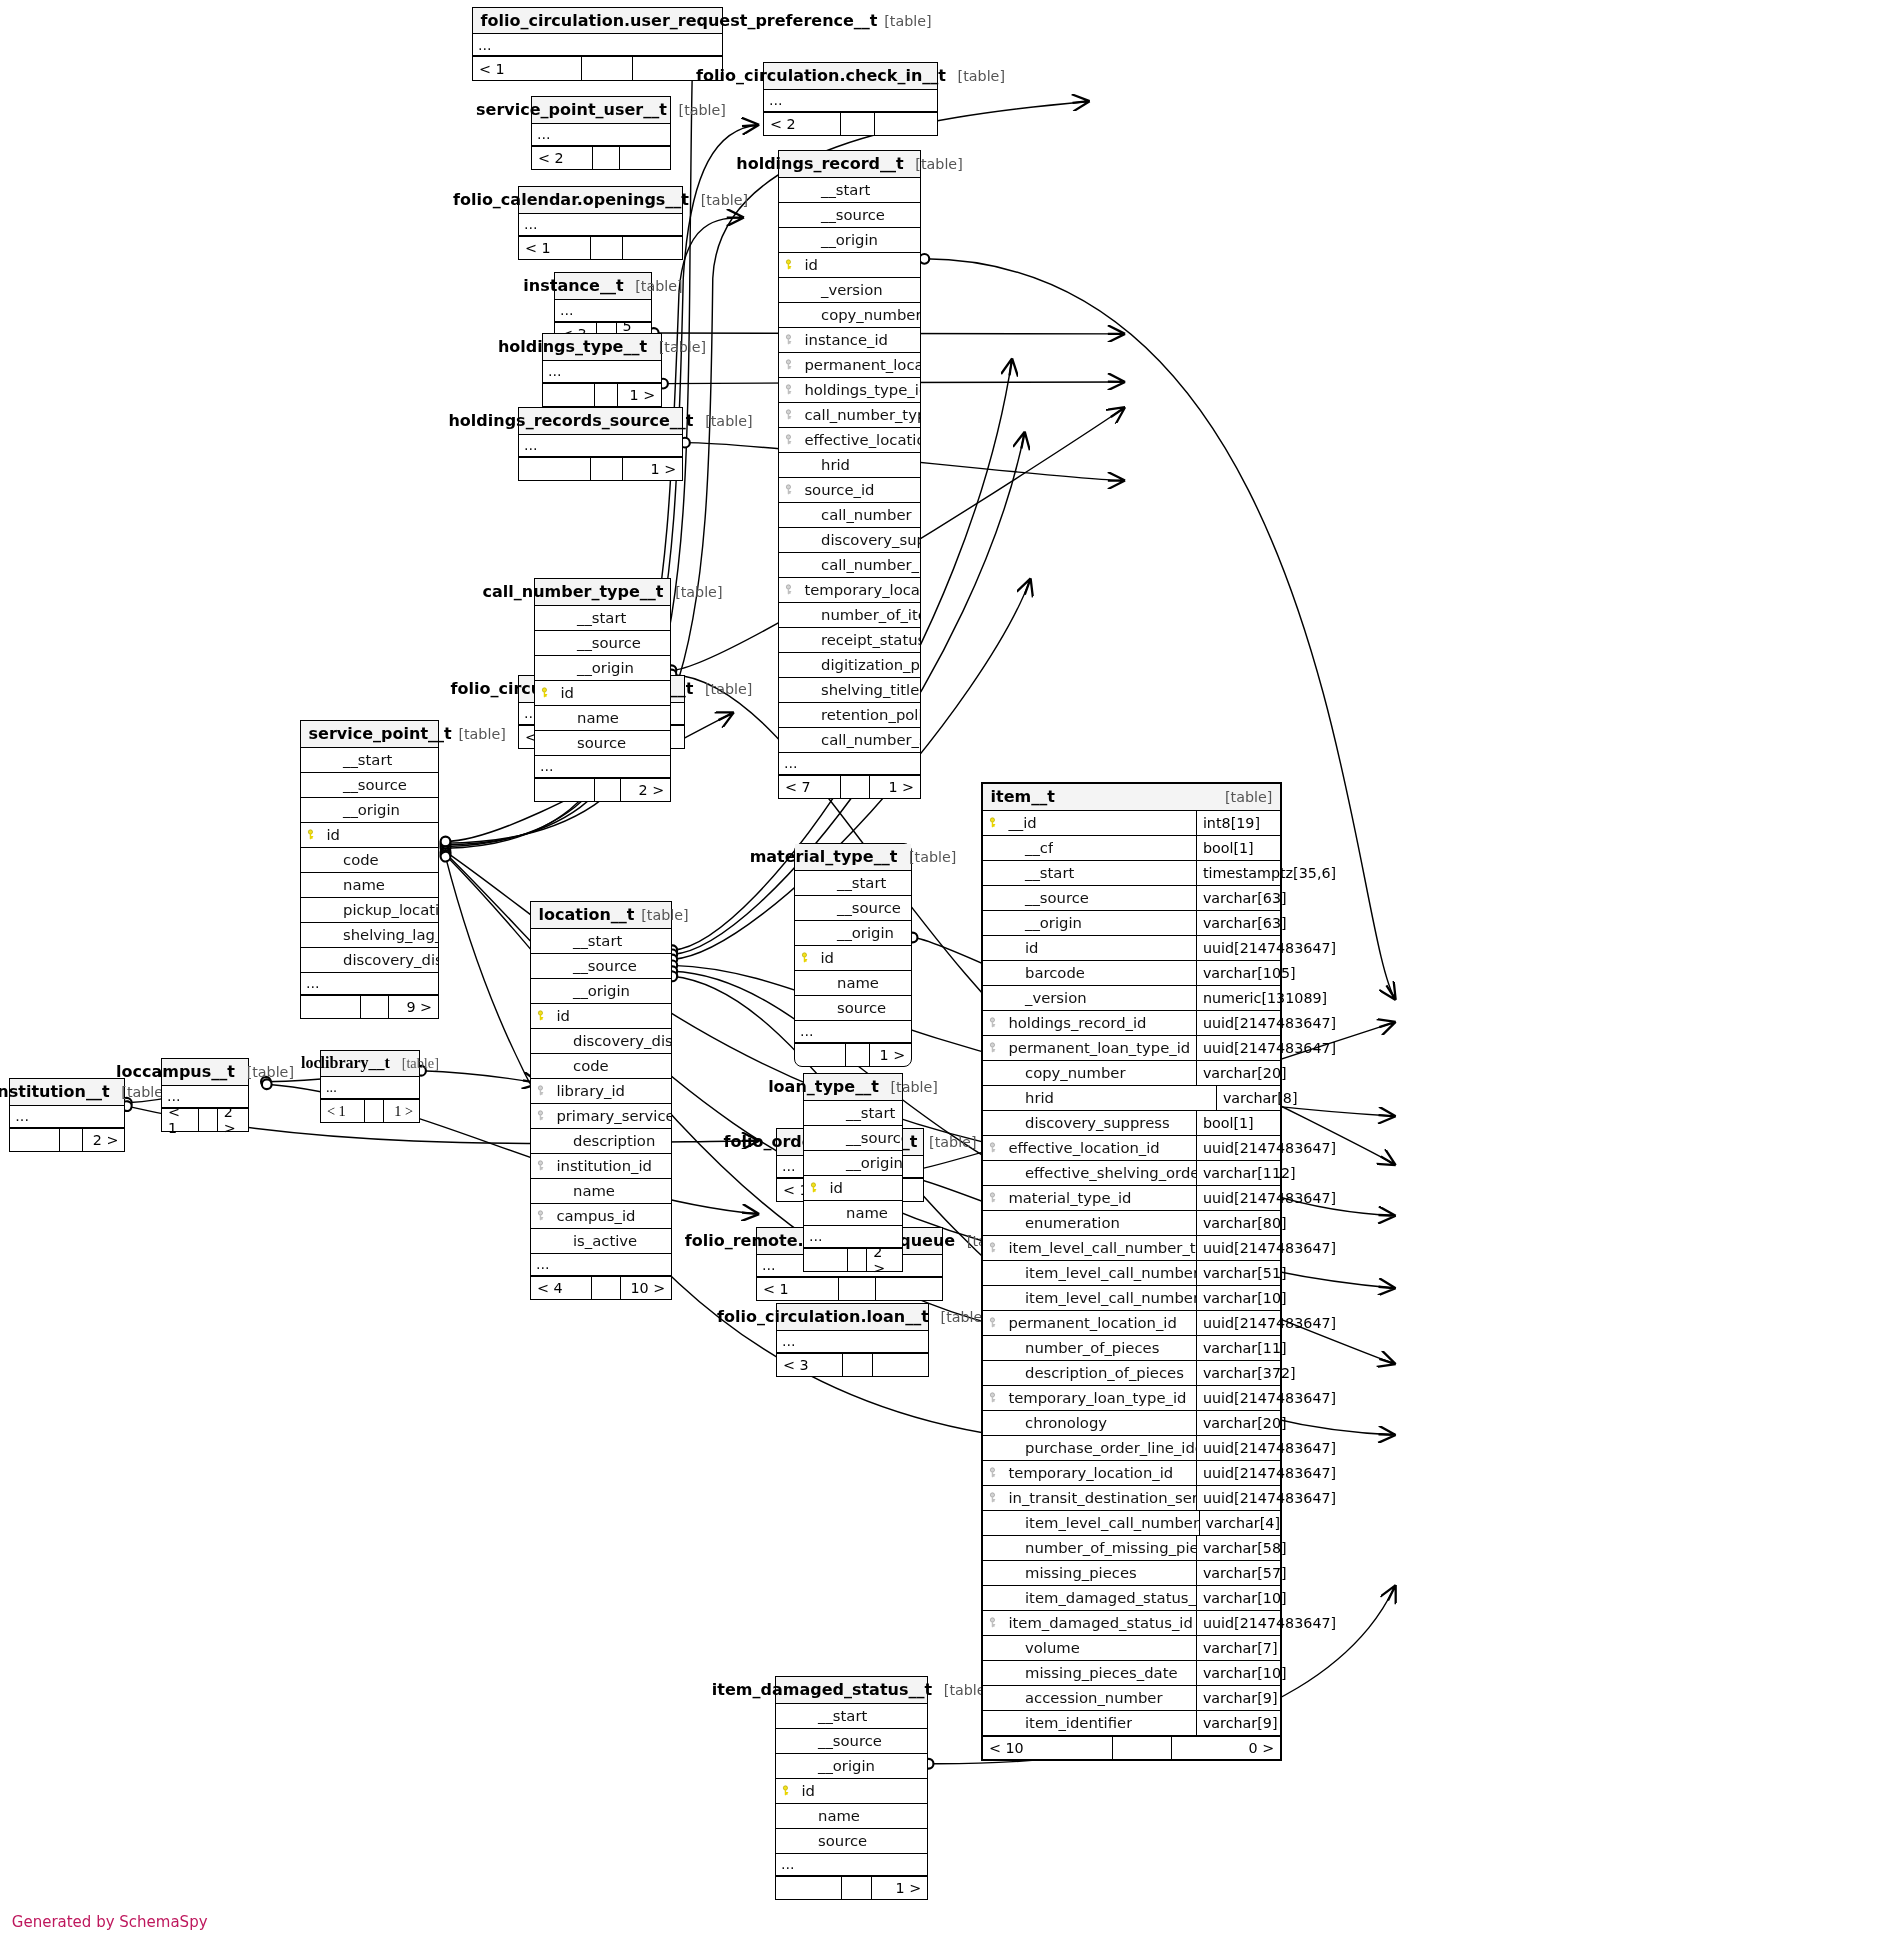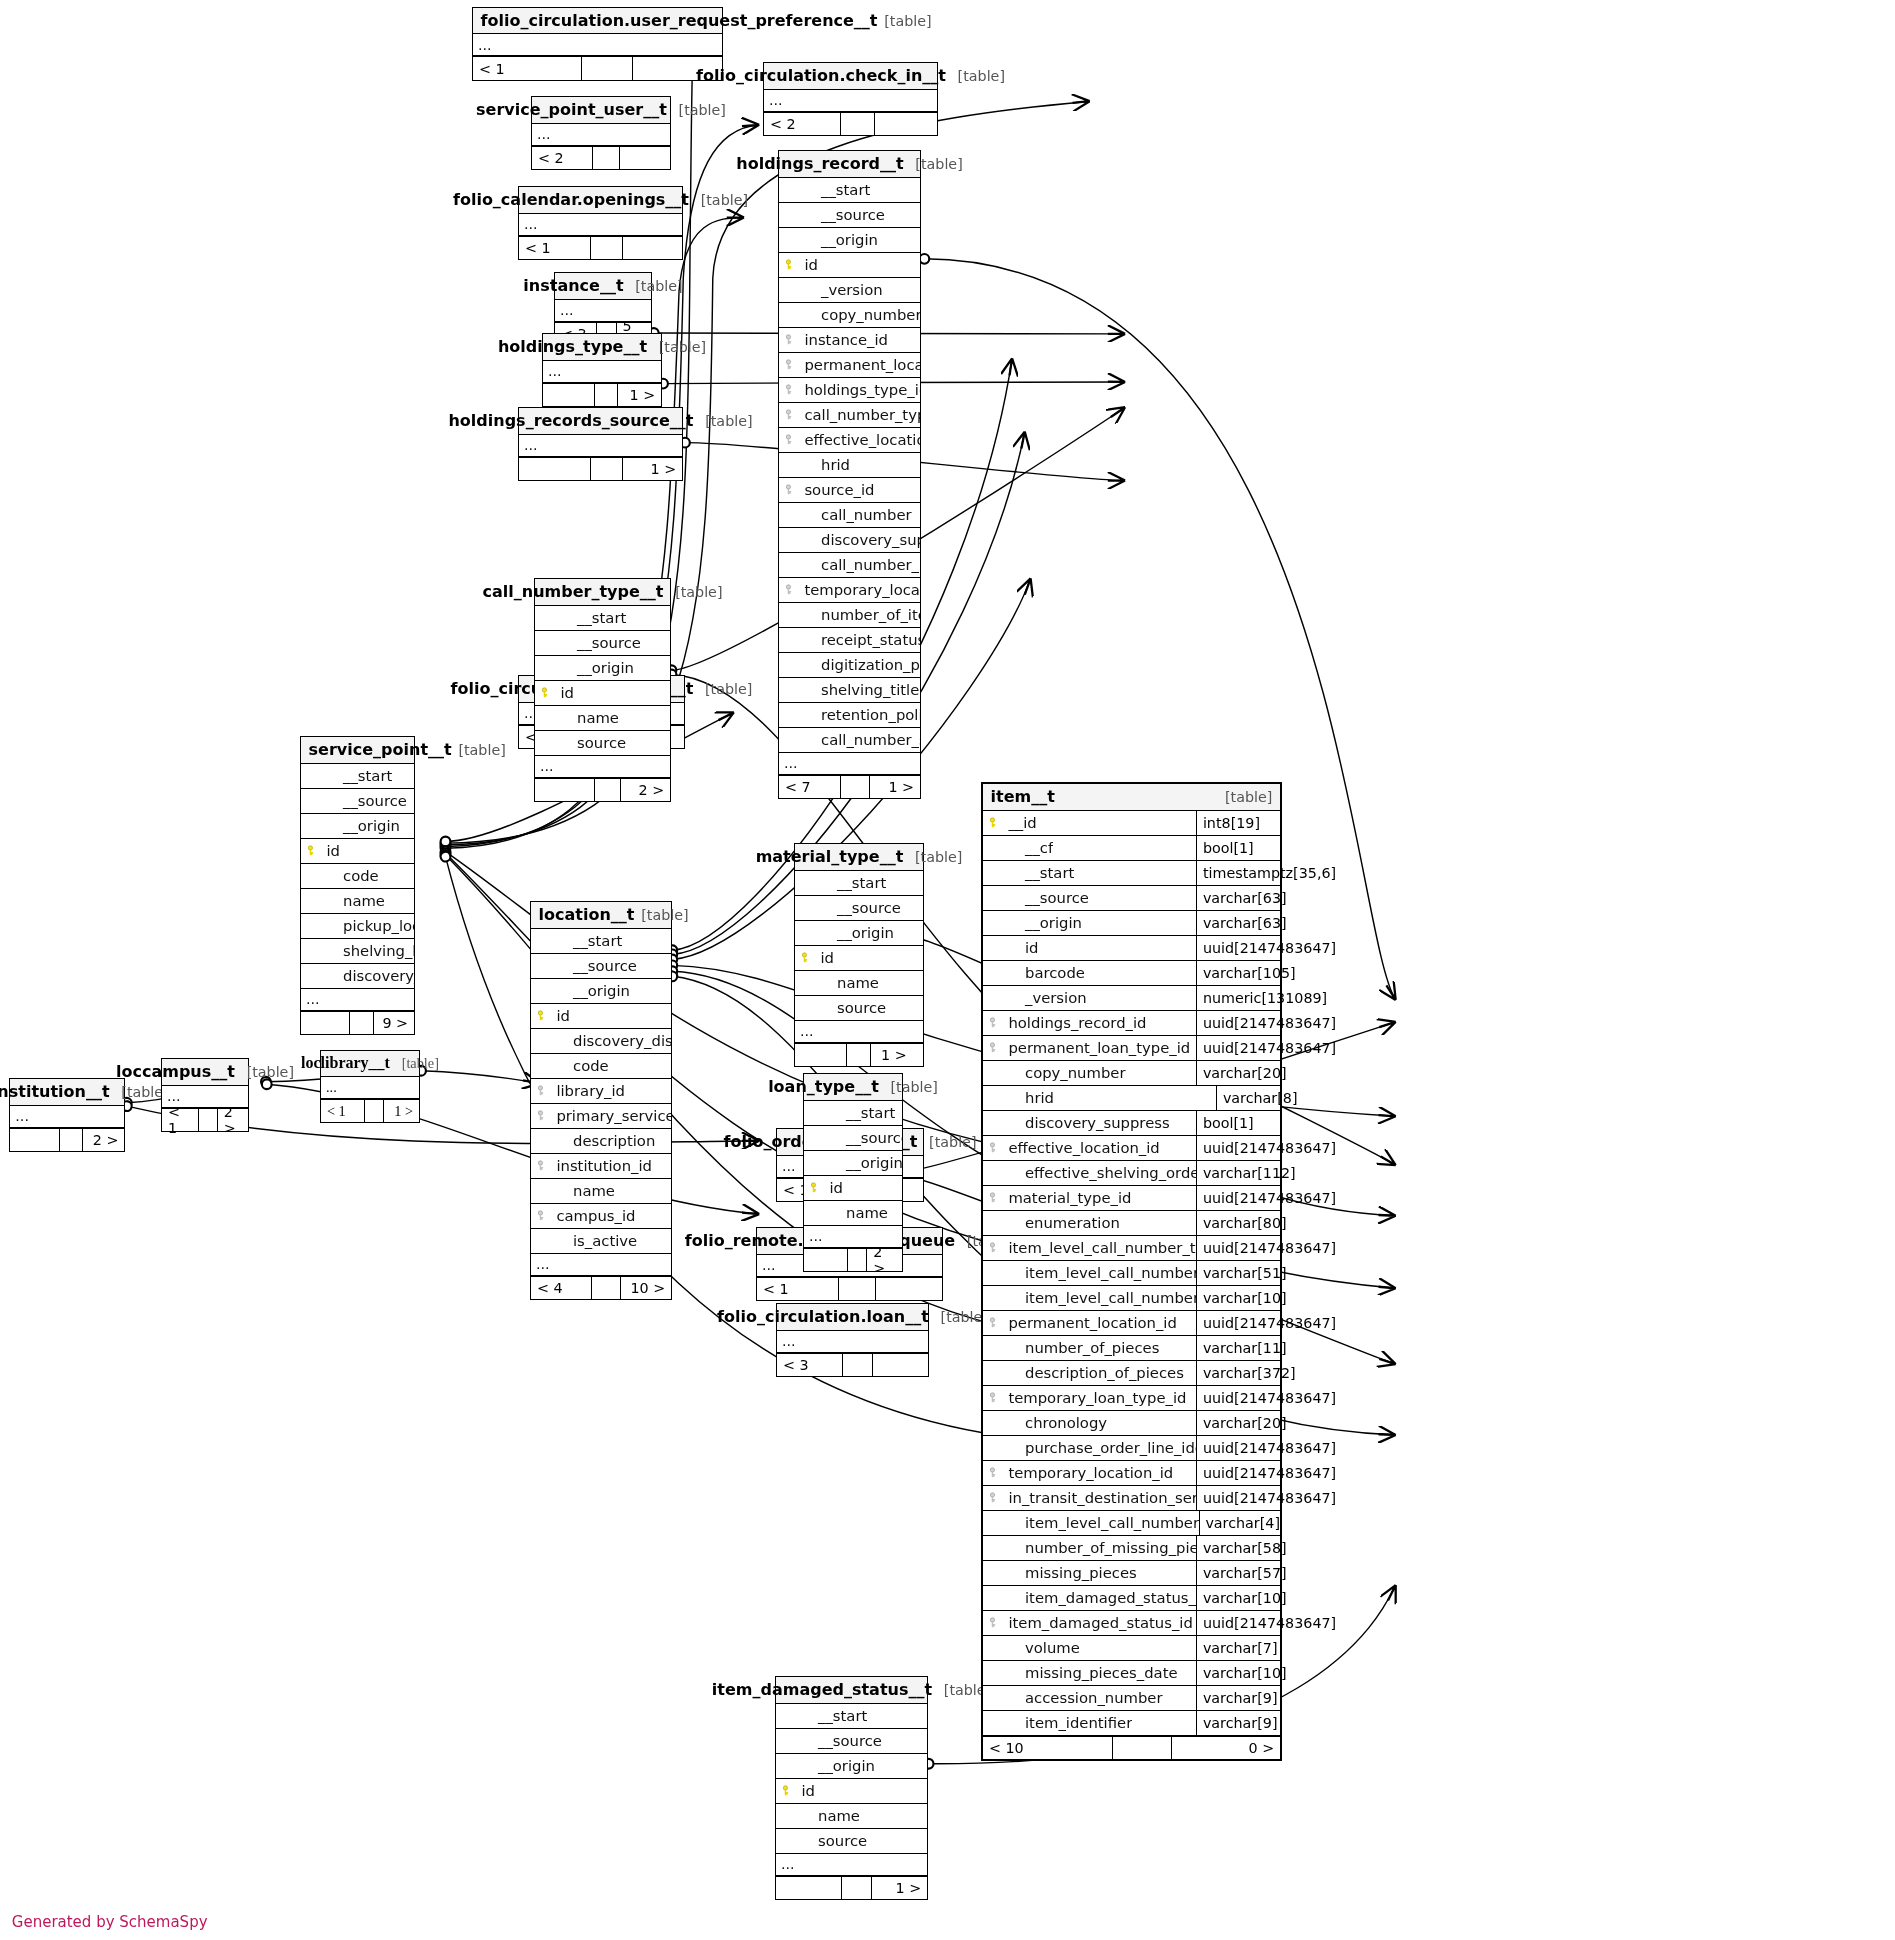--- a/index.html
+++ b/index.html
@@ -468,21 +468,21 @@
         </div>
         <div class="rowell">
           <span class="ellipsis">...</span>
         </div>
         <div class="foot" style="border-top: 1.2px solid rgb(0, 0, 0);">
           <div class="fc l" style="width: 60px;"></div>
           <div class="fc l" style="width: 27px;"></div>
           <div class="fc r" style="width: 49px;">2 &gt;</div>
         </div>
       </div>
-      <div class="tbl" style="left: 300px; top: 736px; width: 115px;">
+      <div class="tbl" style="left: 300px; top: 720px; width: 139px;">
         <div class="thdr">
           <span class="tname">service_point__t</span>
           <span class="ttag">[table]</span>
         </div>
         <div class="row">
           <span class="keycell"></span>
           <span class="col indent">__start</span>
         </div>
         <div class="row">
           <span class="keycell"></span>
@@ -614,21 +614,21 @@
         </div>
         <div class="rowell">
           <span class="ellipsis">...</span>
         </div>
         <div class="foot" style="border-top: 1.2px solid rgb(0, 0, 0);">
           <div class="fc l" style="width: 62px;">&lt; 4</div>
           <div class="fc l" style="width: 29px;"></div>
           <div class="fc r" style="width: 51px;">10 &gt;</div>
         </div>
       </div>
-      <div class="tbl" style="left: 794px; top: 843px; width: 130px;">
+      <div class="tbl" style="left: 794px; top: 843px; width: 118px; border-radius: 8px;">
         <div class="thdr center">
           <span class="tname">material_type__t</span>
           <span class="ttag">[table]</span>
         </div>
         <div class="row">
           <span class="keycell"></span>
           <span class="col indent">__start</span>
         </div>
         <div class="row">
           <span class="keycell"></span>

